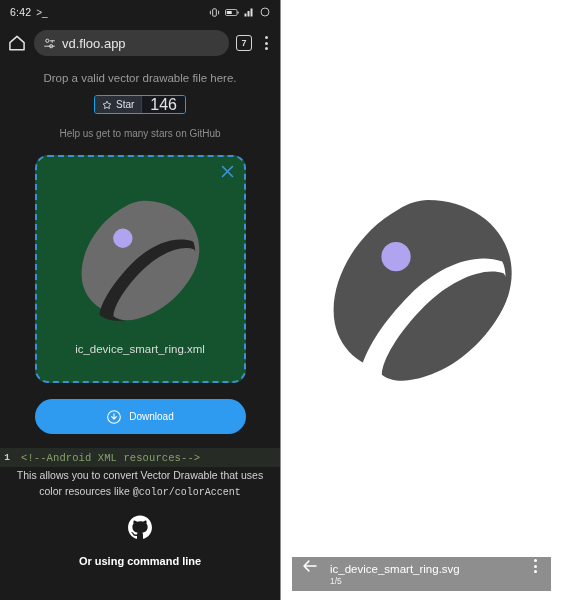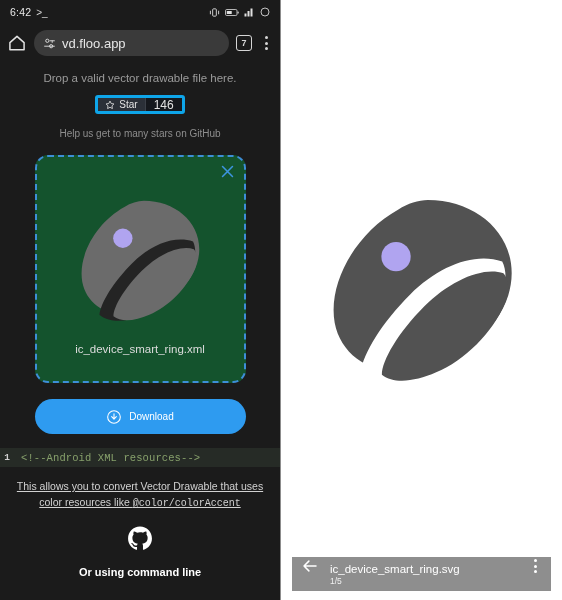--- a/index.html
+++ b/index.html
@@ -68,30 +68,30 @@
   
   .page { padding: 0 14px; }
   .drop-hint {
     text-align: center; color: #9b9b9b;
     font-size: 11.5px; margin-top: 10px;
   }
   .star-row { display: flex; justify-content: center; margin-top: 11px; }
   .star-btn {
     display: flex; height: 19px;
     border-radius: 3px; overflow: hidden;
-    border: 3px solid #0ea5e9;
+    border: 1px solid #0ea5e9;
   }
   .star-left {
     background: #2b3038; color: #e2e2e2;
     display: flex; align-items: center; gap: 4px;
     padding: 0 7px; height: 100%; font-size: 10px;
   }
   .star-right {
     background: #15181d; color: #e2e2e2;
-    padding: 0 8px; height: 100%; font-size: 12px;
+    padding: 0 8px; height: 100%; font-size: 16px;
     display: flex; align-items: center;
     border-left: 1px solid #3b4048;
   }
   .help-text {
     text-align: center; color: #8e8e8e;
     font-size: 10px; margin-top: 14px;
   }
 
   
   .card-wrap { margin-top: 16px; display: flex; justify-content: center; }
@@ -133,23 +133,23 @@
     font-family: "Liberation Mono", monospace;
     font-size: 10.5px;
   }
   .code-gutter {
     width: 14px; text-align: center; color: #cfcfcf;
     font-weight: bold; font-size: 9.5px;
   }
   .code-text { color: #87a06b; padding-left: 7px; letter-spacing: .1px; }
 
   .desc {
-    margin-top: 11px; padding: 0 10px;
+    padding: 0 10px;
     text-align: center; color: #d2d2d2;
-    font-size: 10.5px; line-height: 1.55; text-decoration: underline;
+    font-size: 10.5px; line-height: 1.55;
   }
   .desc code { font-family: "Liberation Mono", monospace; font-size: 10px; }
   .gh-wrap { display: flex; justify-content: center; margin-top: 14px; }
   .cmd-line {
     margin-top: 14px; text-align: center;
     color: #ffffff; font-size: 11px; font-weight: bold;
   }
 
   
   .right-panel {

